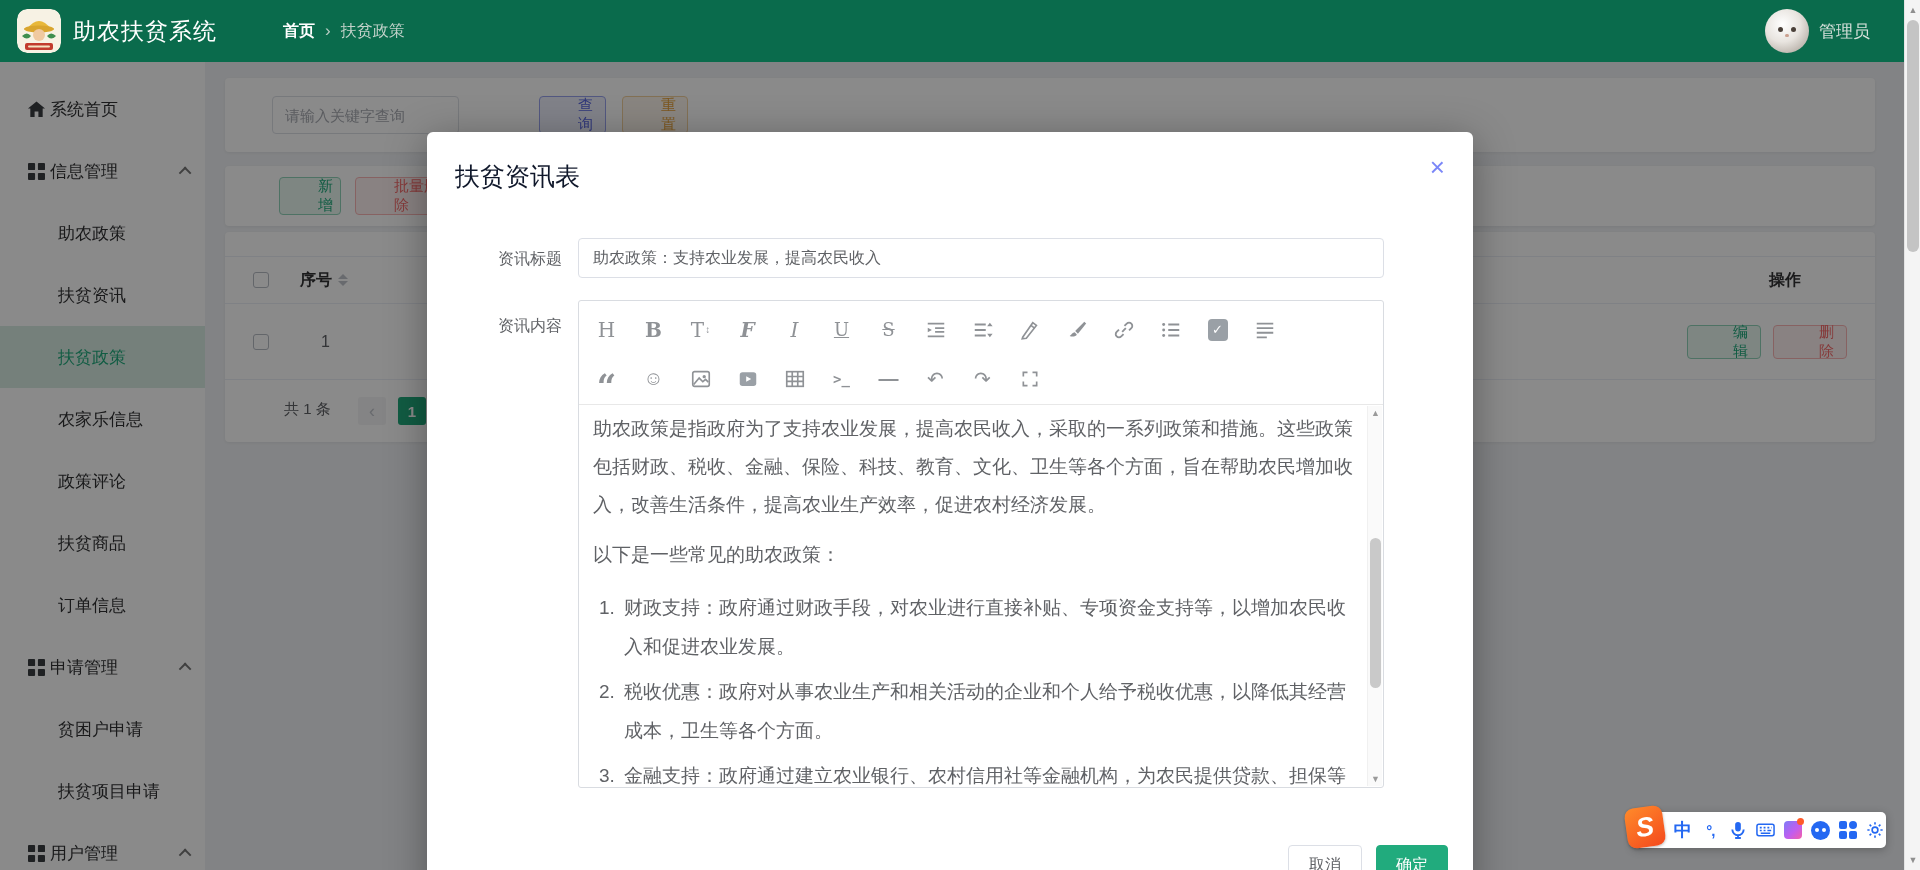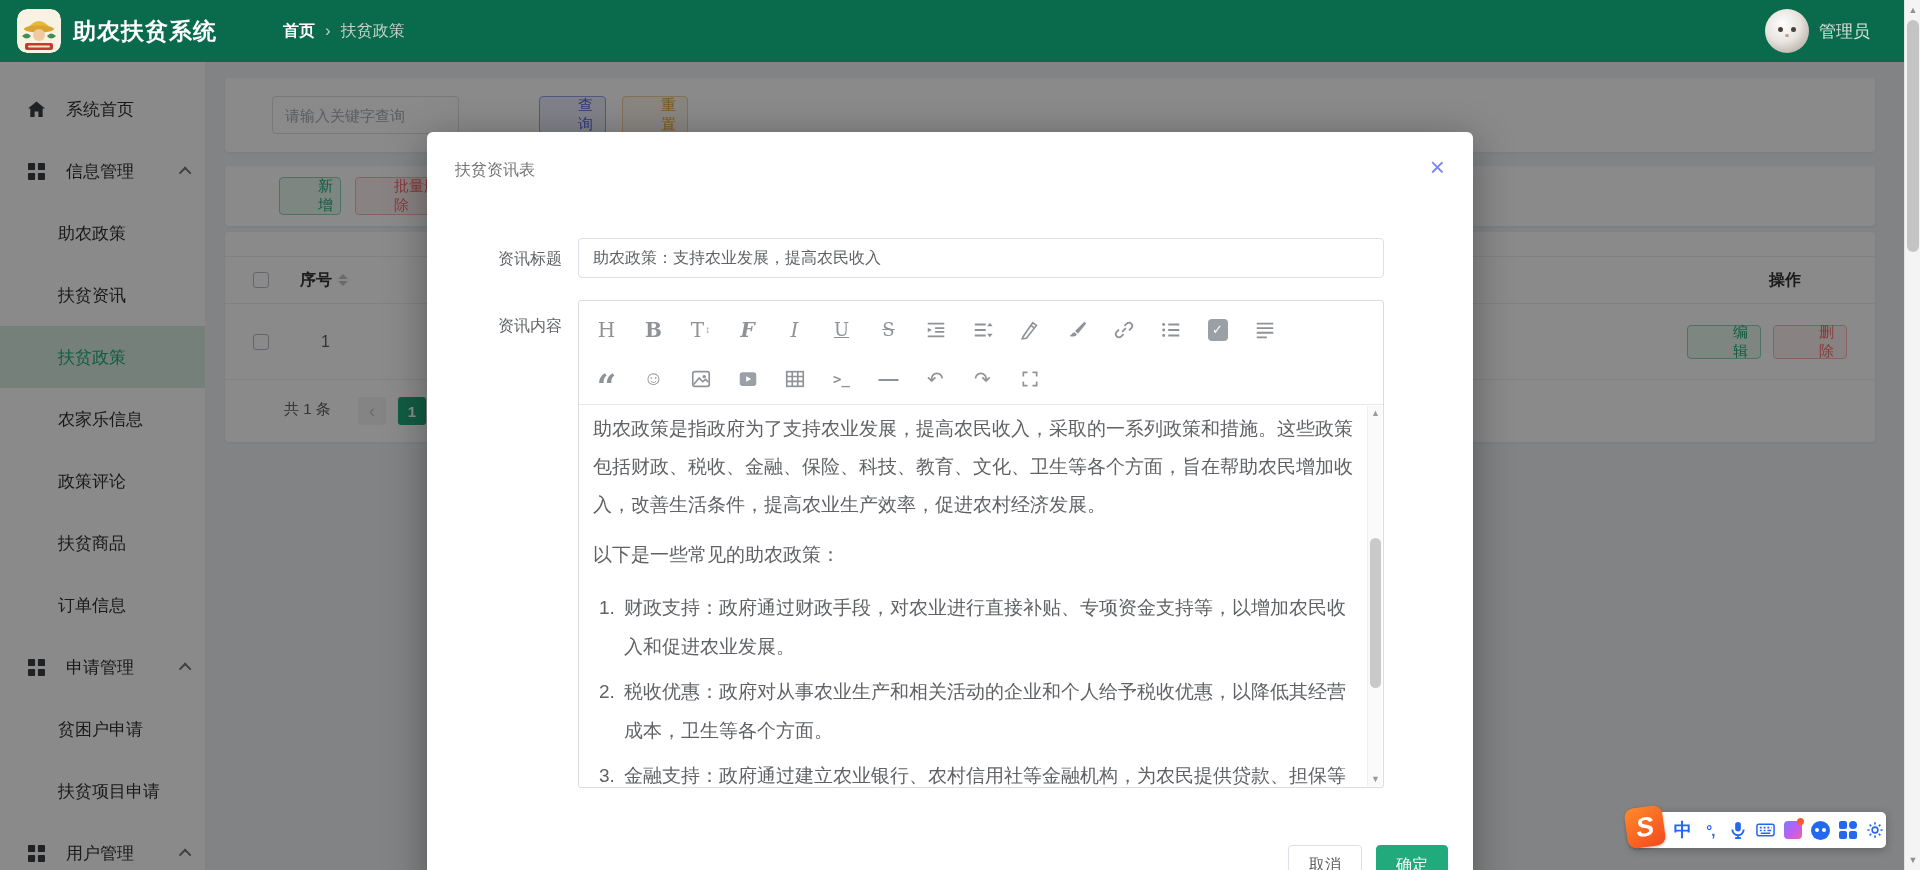--- a/index.html
+++ b/index.html
@@ -2,37 +2,37 @@
 <html><head>
 <meta charset="utf-8">
 <style>
   * { box-sizing: border-box; margin: 0; padding: 0; }
   html,body { width:1920px; height:870px; overflow:hidden; }
   body { font-family:"Liberation Sans","DejaVu Sans",sans-serif; position:relative; background:#fff; }
 
   
   .hdr { position:absolute; left:0; top:0; width:1920px; height:62px; background:#0a6b4c; display:flex; align-items:center; z-index:10; }
   .logo { width:44px; height:44px; margin-left:17px; border-radius:10px; overflow:hidden; flex:0 0 auto; }
-  .app-title { color:#fff; font-size:23px; font-weight:bold; margin-left:12px; letter-spacing:1px; }
+  .app-title { color:#fff; font-size:23px; font-weight:normal; margin-left:12px; letter-spacing:1px; }
   .crumb { display:flex; align-items:center; margin-left:66px; font-size:16px; }
   .crumb .c0 { color:#fff; font-weight:bold; }
   .crumb .sep { color:#bccec5; margin:0 10px; font-size:17px; }
   .crumb .c1 { color:#c3d2ca; }
   .user { margin-left:auto; margin-right:50px; display:flex; align-items:center; }
   .avatar { width:44px; height:44px; border-radius:50%; background:radial-gradient(circle at 40% 35%, #ffffff 0%, #e8e4df 45%, #b9b2aa 80%, #948c84 100%); position:relative; }
   .avatar i { position:absolute; width:5px; height:5px; border-radius:50%; background:#4a4039; top:18px; }
   .avatar i.l { left:13px; } .avatar i.r { left:26px; }
   .avatar b { position:absolute; width:4px; height:3px; border-radius:2px; background:#caa08f; top:25px; left:20px; }
   .user-name { color:#d6e0da; font-size:17px; margin-left:10px; }
 
   
   .side { position:absolute; left:0; top:62px; width:205px; bottom:0; background:#fff; padding-top:16px; z-index:5; }
   .side-item { height:62px; display:flex; align-items:center; padding:0 14px 0 26px; font-size:17px; color:#303133; cursor:pointer; }
   .side-item .ic { width:20px; height:20px; display:flex; align-items:center; justify-content:center; flex:0 0 auto; }
-  .side-item .lbl { margin-left:20px; white-space:nowrap; }
+  .side-item .lbl { margin-left:4px; white-space:nowrap; }
   .side-item.sub { padding-left:58px; }
   .side-item.sub .lbl { margin-left:0; }
   .side-item.active { background:#d9ece3; color:#21ab7d; }
   .chev { width:9px; height:9px; border-left:2px solid #777; border-top:2px solid #777; transform:rotate(45deg) translateY(2px); margin-left:auto; }
 
   
   .main { position:absolute; left:205px; top:62px; right:0; bottom:0; background:#f0f2f5; z-index:4; }
   .card { position:absolute; left:20px; width:1650px; background:#fff; border-radius:4px; box-shadow:0 1px 3px rgba(0,0,0,.06); }
   .card1 { top:16px; height:74px; }
   .card2 { top:104px; height:60px; }
@@ -61,21 +61,21 @@
   .pager .total { position:absolute; left:59px; top:20px; }
   .pg-box { position:absolute; top:17px; width:28px; height:28px; border-radius:3px; display:flex; align-items:center; justify-content:center; cursor:pointer; }
   .pg-prev { left:133px; background:#f4f4f5; color:#c0c4cc; font-size:18px; }
   .pg-cur  { left:173px; background:#21ab7d; color:#fff; font-weight:bold; }
 
   
   .overlay { position:absolute; left:0; top:62px; right:0; bottom:0; background:rgba(0,0,0,.46); z-index:40; }
 
   
   .modal { position:absolute; left:427px; top:132px; width:1046px; height:772px; background:#fff; border-radius:6px; box-shadow:0 8px 40px rgba(0,0,0,.35); z-index:60; }
-  .m-title { position:absolute; left:28px; top:28px; font-size:16px; color:#737373;text-align:right; }
+  .m-title { position:absolute; left:28px; top:28px; font-size:25px; color:#0f172a;text-align:right; }
   .m-close { position:absolute; right:28px; top:22px; font-size:26px; line-height:1; color:#7b87f8; cursor:pointer; font-weight:300; }
   .f-label { position:absolute; left:0; width:135px; text-align:right; font-size:16px; color:#606266; }
   .lab1 { top:117px; } .lab2 { top:184px; }
   .f-input { position:absolute; left:151px; top:106px; width:806px; height:40px; border:1px solid #dcdfe6; border-radius:4px; font-size:16px; color:#606266; padding:0 14px; outline:none; background:#fff; }
   .editor { position:absolute; left:151px; top:168px; width:806px; height:488px; border:1px solid #d9dce1; border-radius:3px; background:#fff; }
   .tbar { position:absolute; left:0; right:0; top:0; height:104px; border-bottom:1px solid #e8e8e8; padding:4px 10px 0 12px; }
   .tbar .row { display:flex; align-items:center; height:49px; gap:16px; }
   .tb { width:31px; height:32px; display:flex; align-items:center; justify-content:center; color:#8f9296; cursor:pointer; border-radius:3px; font-size:20px; }
   .tb .srf { font-family:"DejaVu Serif","Liberation Serif",serif; }
   .tb .it { font-style:italic; }

